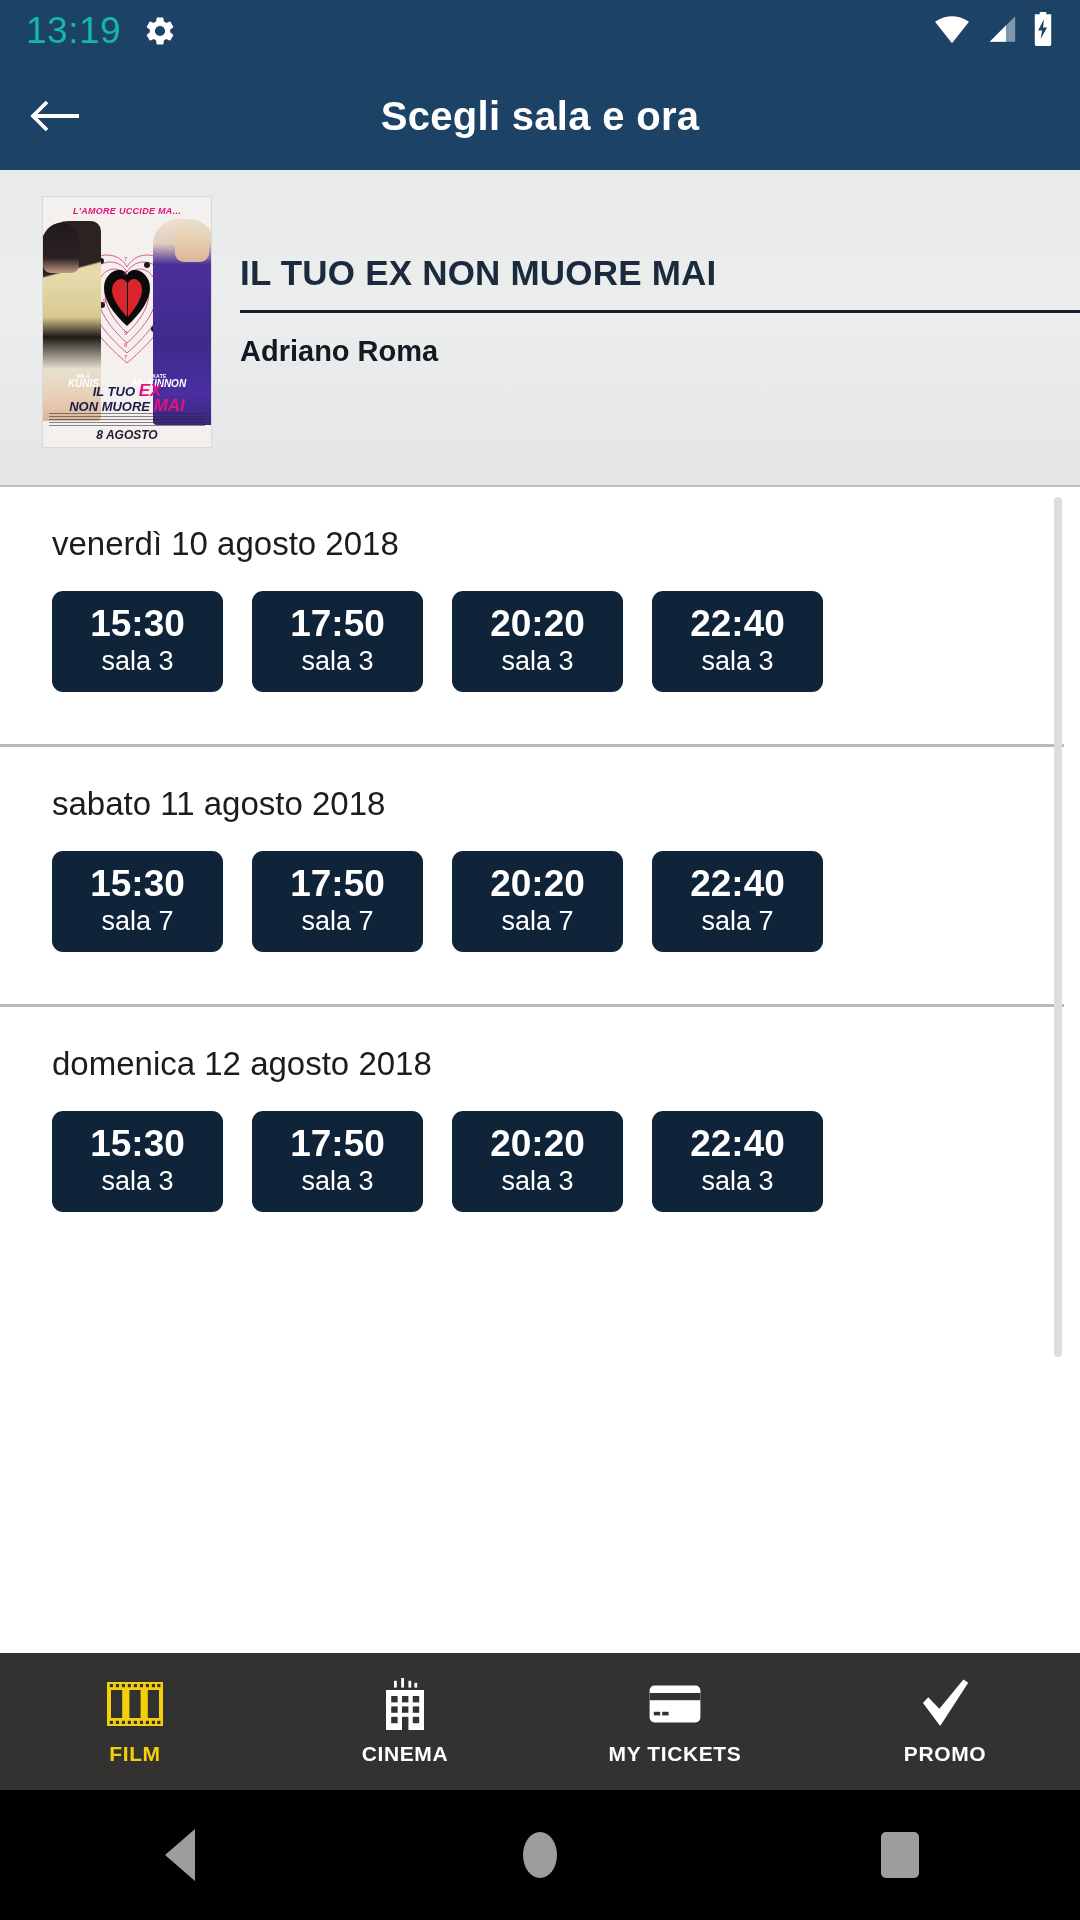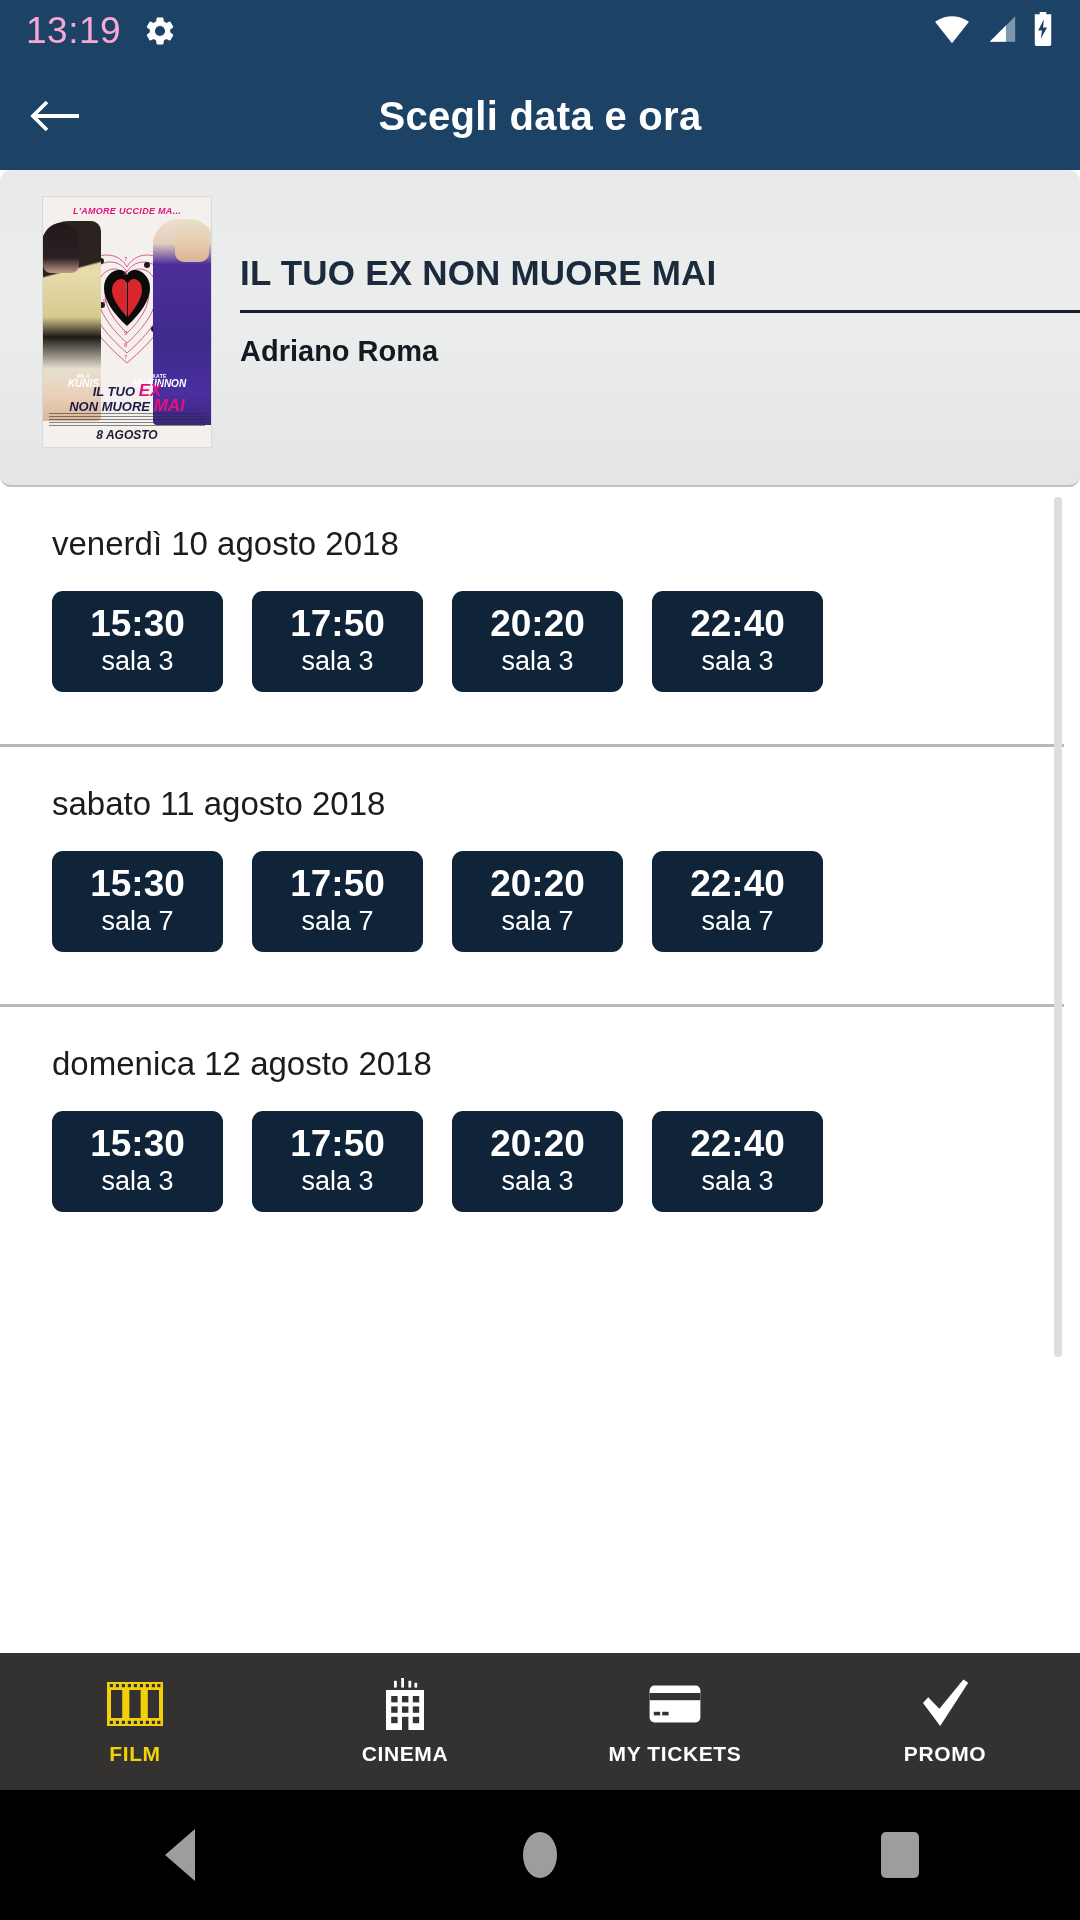--- a/index.html
+++ b/index.html
@@ -11,21 +11,21 @@
   }
   #app { position:relative; width:1080px; height:1920px; }
 
   
   .statusbar {
     height:62px; background:#1c4266;
     display:flex; align-items:center;
     padding:0 26px;
   }
   .sb-time {
-    color:#f9a8d4; font-size:37px; font-weight:400;
+    color:#14b8a6; font-size:37px; font-weight:400;
     letter-spacing:0.5px;
   }
   .sb-gear { margin-left:22px; display:flex; align-items:center; }
   .sb-spacer { flex:1; }
   .sb-right { display:flex; align-items:center; gap:14px; }
 
   
   .appbar {
     height:108px; background:#1c4266;
     display:flex; align-items:center;
@@ -45,21 +45,20 @@
   }
 
   
   .movie-header {
     height:317px;
     background:linear-gradient(to bottom, #e9eaeb 0%, #eceded 45%, #e4e5e6 100%);
     border-bottom:2px solid #bfc2c4;
     display:flex;
     padding:26px 0 0 42px;
     position:relative;
-    border-radius:11px;
   }
   .poster {
     width:170px; height:252px;
     background:#fdfdfd;
     border:1px solid #d8d8d8;
     position:relative; overflow:hidden;
     flex:none;
   }
   .poster-inner { position:absolute; inset:0; background:#f3f0ee; }
   .poster-tagline {
@@ -225,21 +224,21 @@
       </span>
     </div>
   </div>
 
   <div class="appbar">
     <div class="back-btn">
       <svg width="52" height="40" viewBox="0 0 26 20" fill="none" stroke="#ffffff" stroke-width="1.9">
         <path d="M25 10H2M9 3 2 10l7 7"></path>
       </svg>
     </div>
-    <div class="appbar-title">Scegli data e ora</div>
+    <div class="appbar-title">Scegli sala e ora</div>
   </div>
 
   <div class="movie-header">
     <div class="poster">
       <div class="poster-inner">
         <div class="girl-left"></div>
         <div class="girl-right"></div>
         <svg class="heart-target" width="112" height="150" viewBox="0 0 112 150">
           <g fill="none" stroke="#e05a8f" stroke-width="1">
             <path d="M56 140 C30 118 8 92 8 64 C8 44 22 32 36 32 C46 32 53 38 56 44 C59 38 66 32 76 32 C90 32 104 44 104 64 C104 92 82 118 56 140Z"></path>

